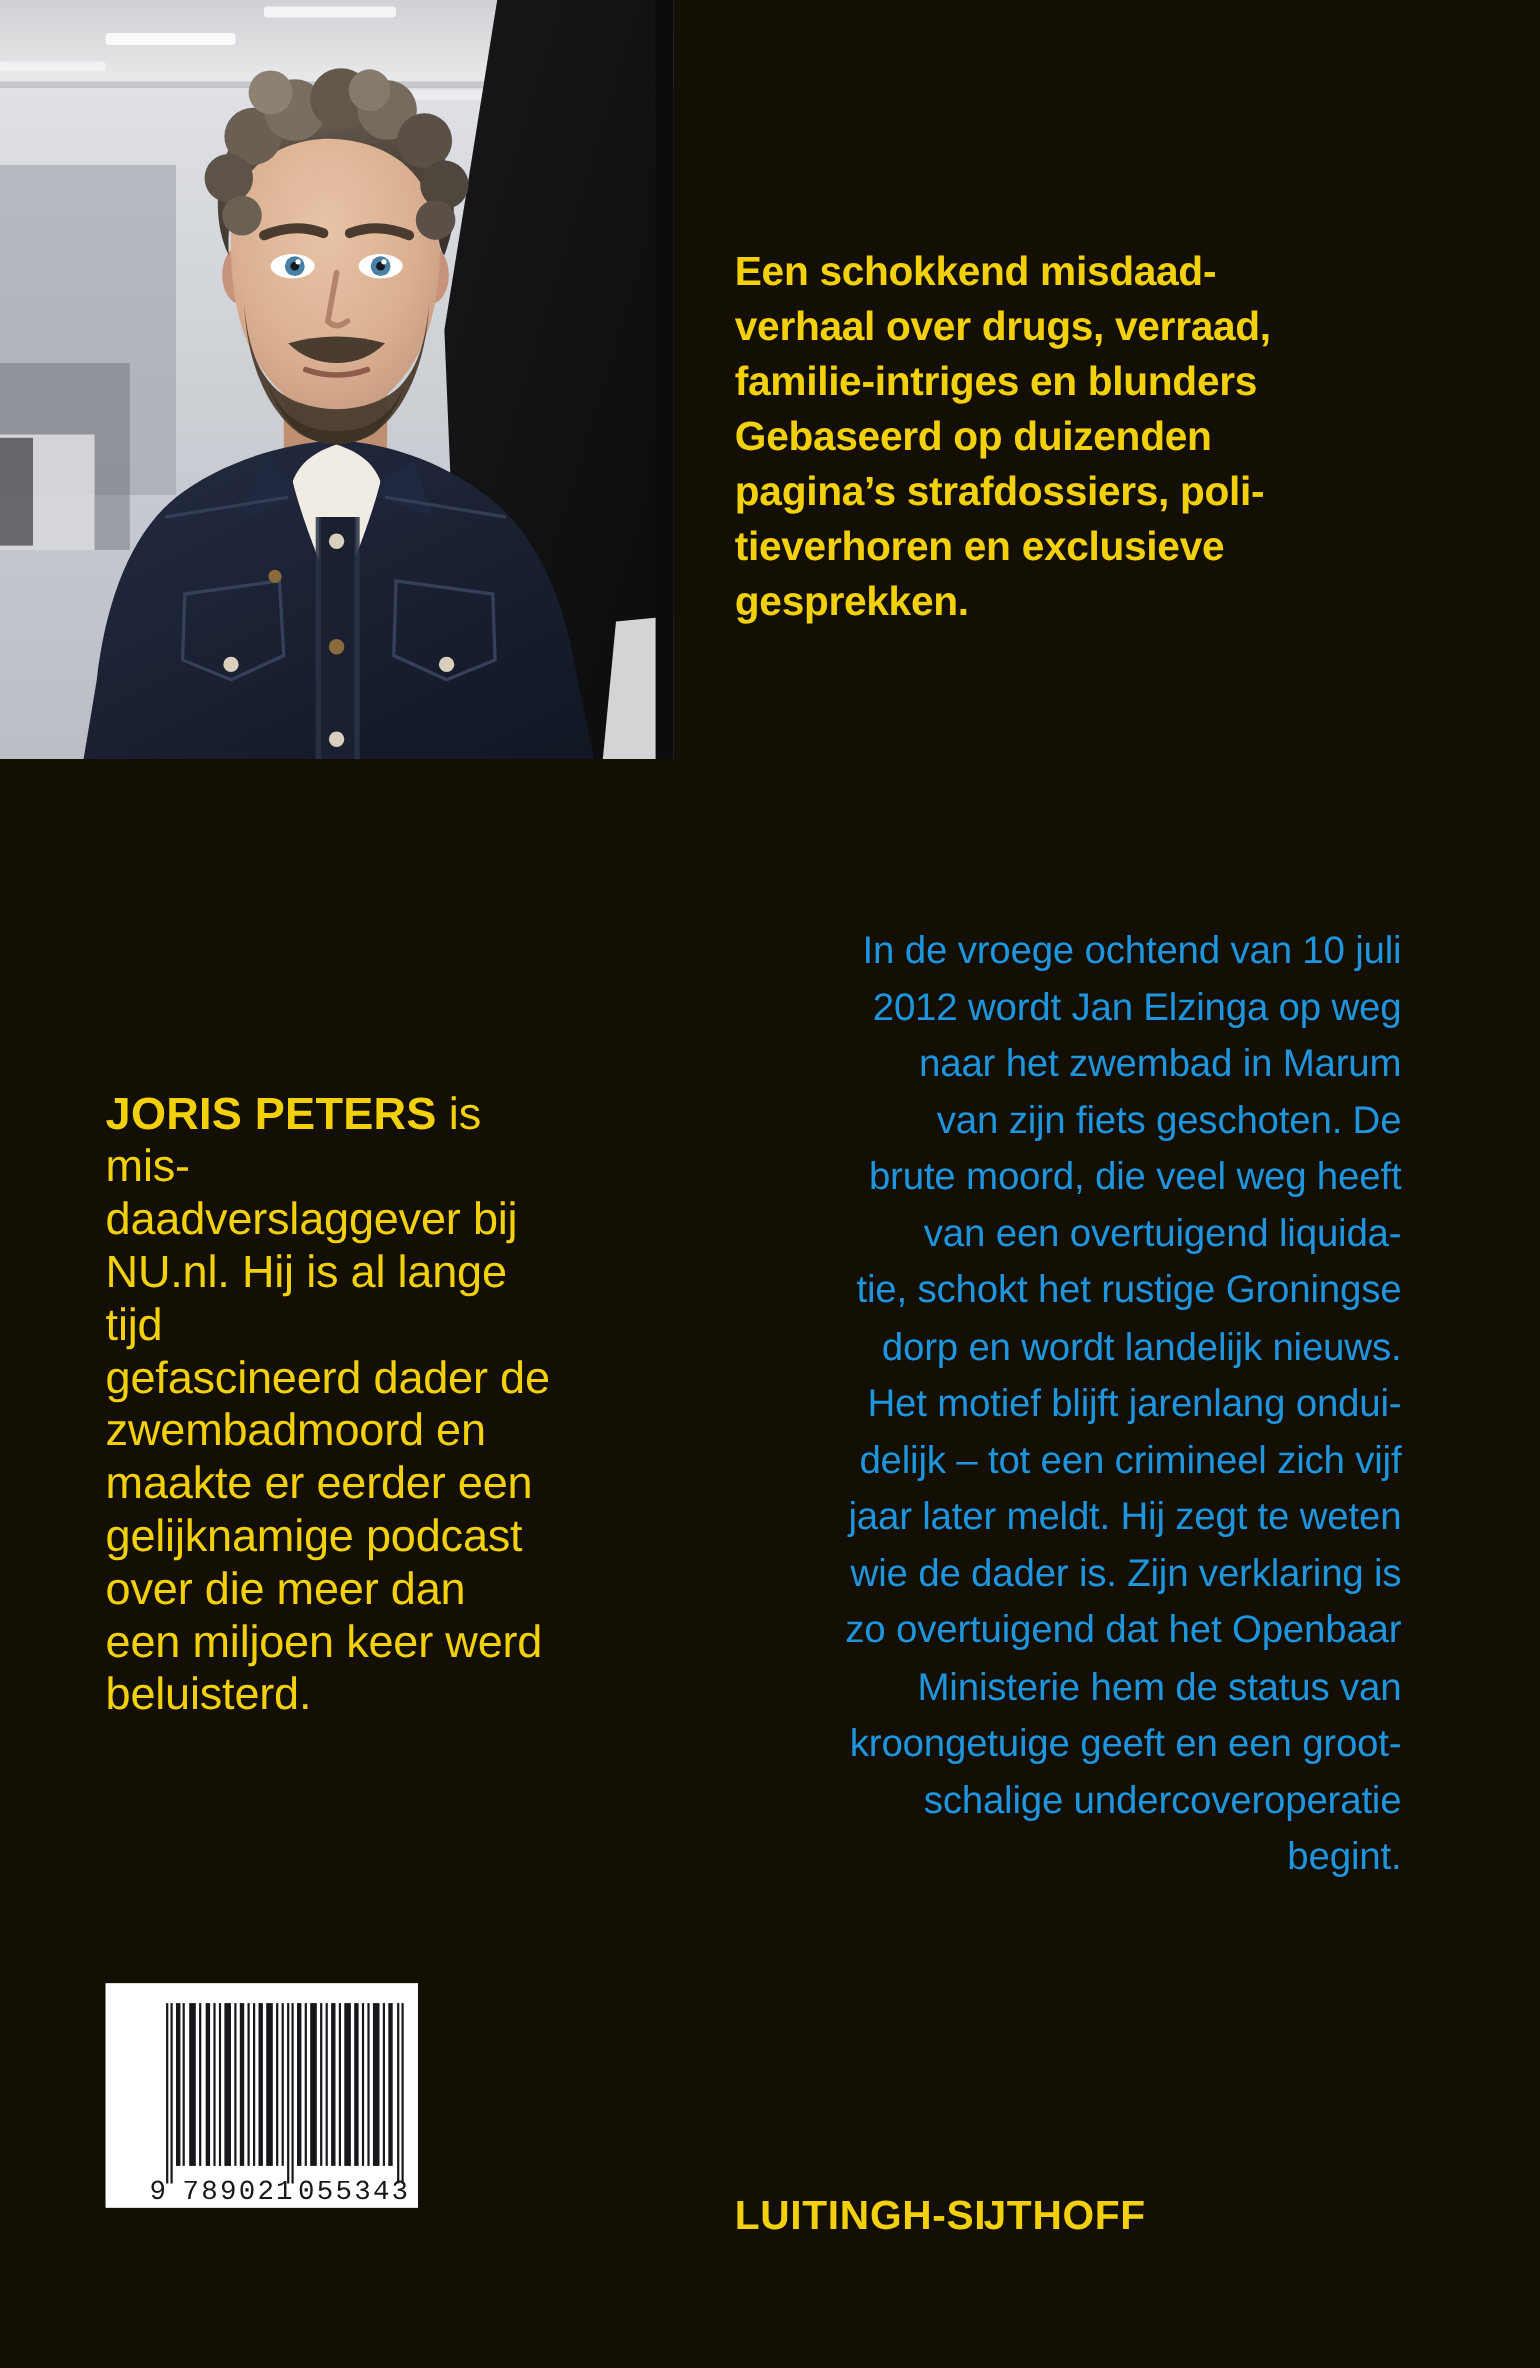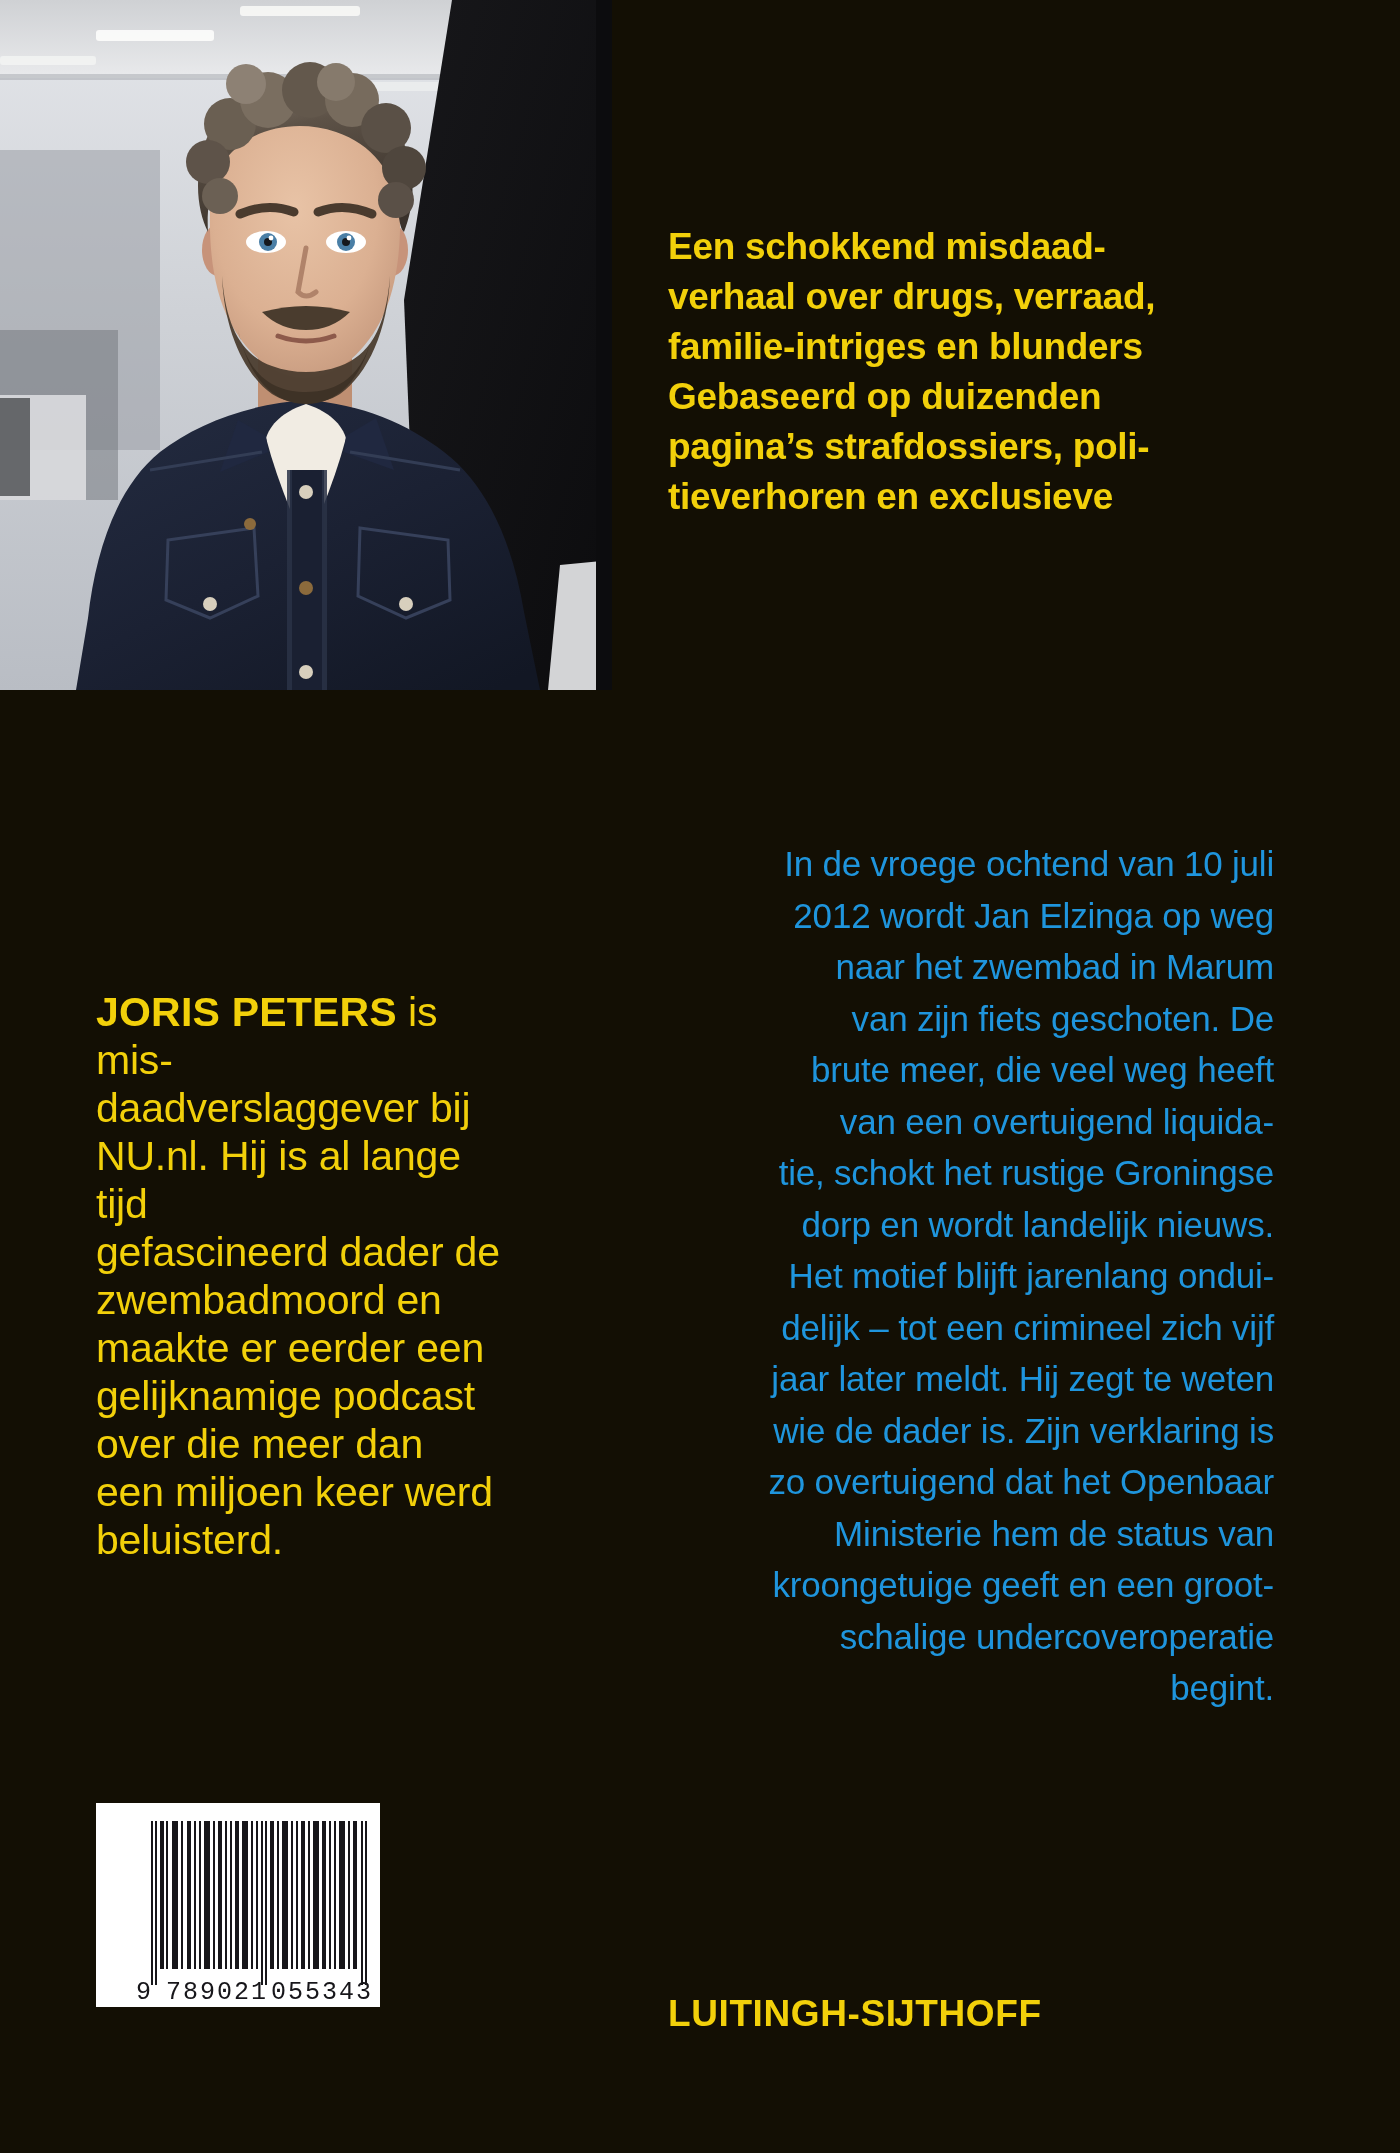--- a/index.html
+++ b/index.html
@@ -256,28 +256,29 @@
     </svg>
   </div>
 
   <div class="blurb">
     <p>Een schokkend misdaad-</p>
     <p>verhaal over drugs, verraad,</p>
     <p>familie-intriges en blunders</p>
     <p>Gebaseerd op duizenden</p>
     <p>pagina’s strafdossiers, poli-</p>
     <p>tieverhoren en exclusieve</p>
+    <p>gesprekken.</p>
   </div>
 
   <div class="synopsis">
     <p>In de vroege ochtend van 10 juli</p>
     <p>2012 wordt Jan Elzinga op weg</p>
     <p>naar het zwembad in Marum</p>
     <p>van zijn fiets geschoten. De</p>
-    <p>brute meer, die veel weg heeft</p>
+    <p>brute moord, die veel weg heeft</p>
     <p>van een overtuigend liquida-</p>
     <p>tie, schokt het rustige Groningse</p>
     <p>dorp en wordt landelijk nieuws.</p>
     <p>Het motief blijft jarenlang ondui-</p>
     <p>delijk – tot een crimineel zich vijf</p>
     <p>jaar later meldt. Hij zegt te weten</p>
     <p>wie de dader is. Zijn verklaring is</p>
     <p>zo overtuigend dat het Openbaar</p>
     <p>Ministerie hem de status van</p>
     <p>kroongetuige geeft en een groot-</p>

